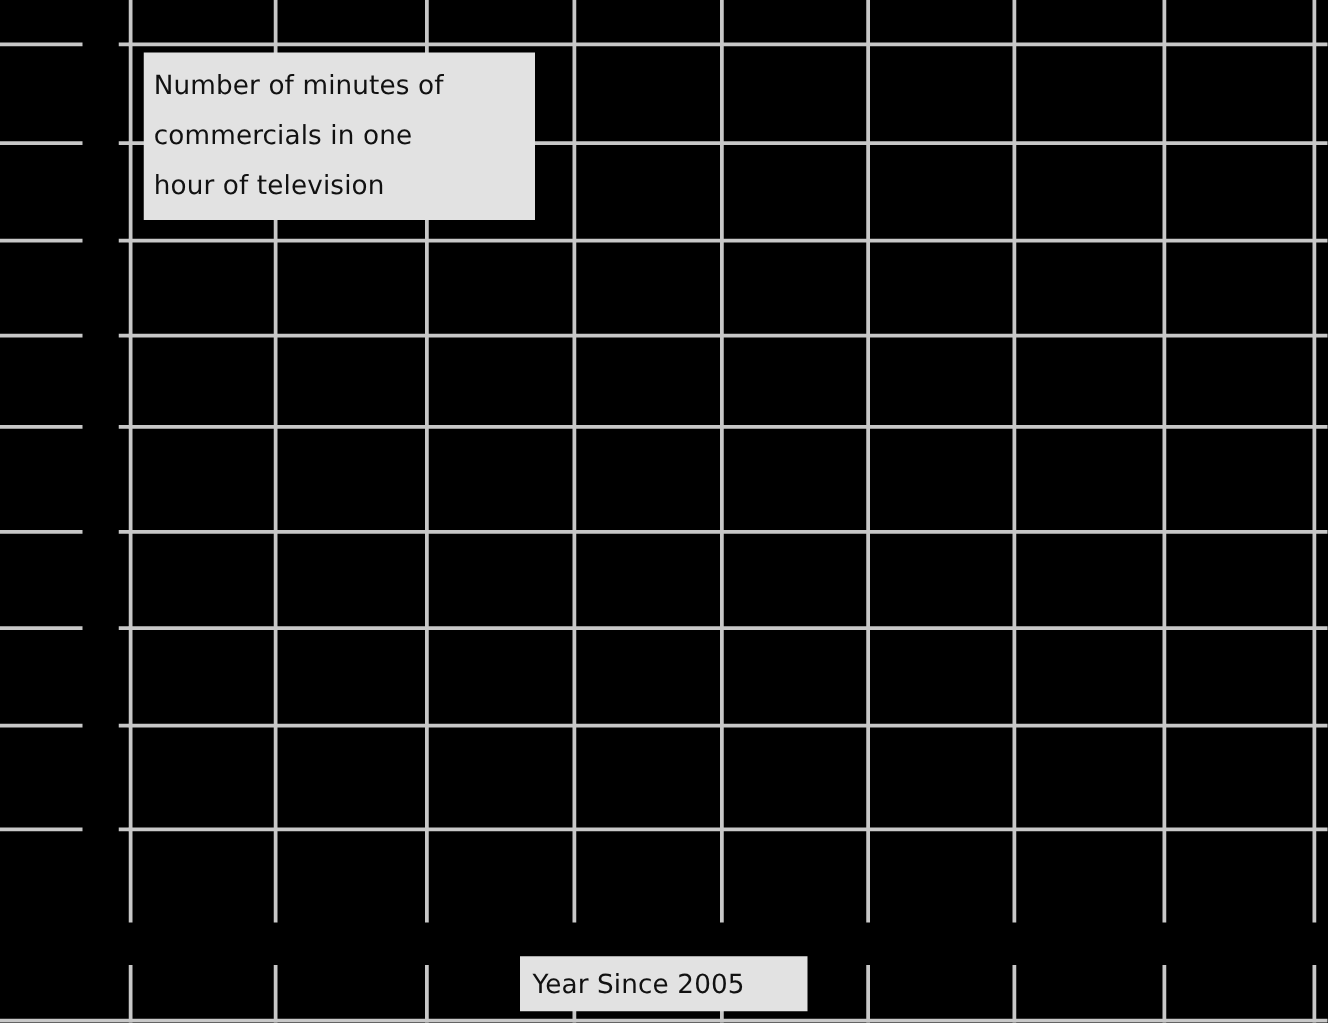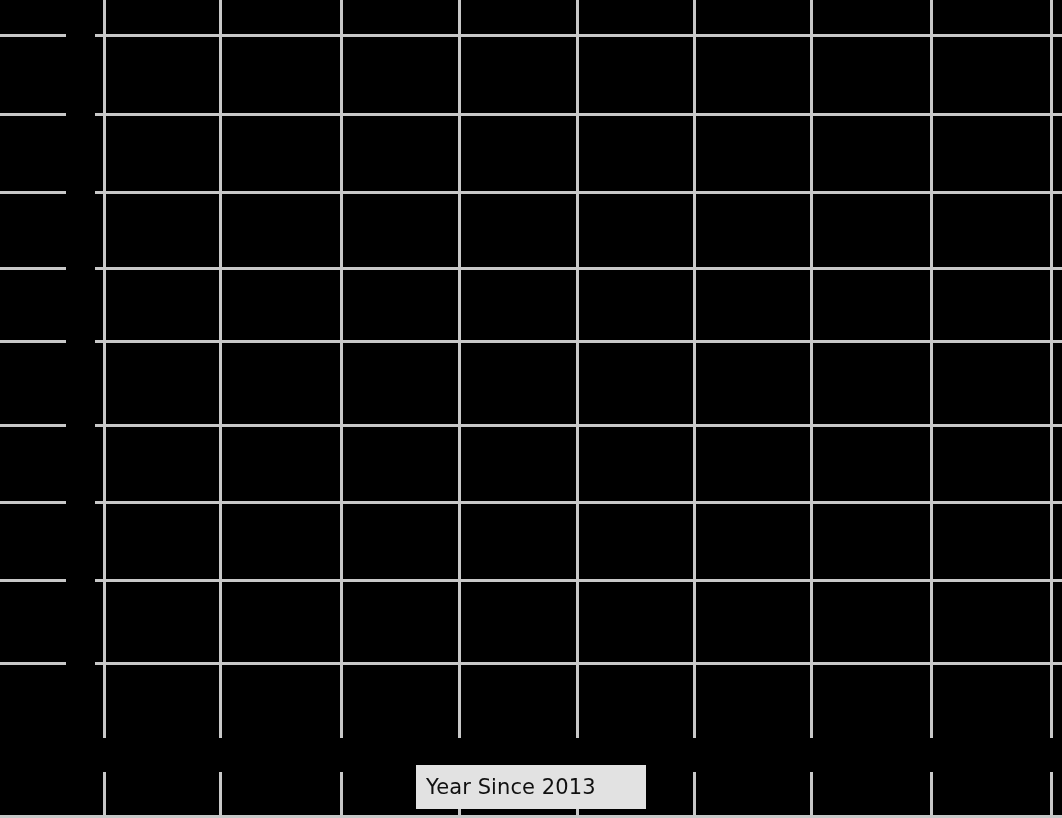--- a/index.html
+++ b/index.html
@@ -150,16 +150,19 @@
   <div class="tick-label xtick-label" style="left:73px; top:742px;width:62px;"></div>
   <div class="tick-label xtick-label" style="left:189px;top:742px;width:62px;"></div>
   <div class="tick-label xtick-label" style="left:310px;top:742px;width:62px;"></div>
   <div class="tick-label xtick-label" style="left:428px;top:742px;width:62px;"></div>
   <div class="tick-label xtick-label" style="left:546px;top:742px;width:62px;"></div>
   <div class="tick-label xtick-label" style="left:663px;top:742px;width:62px;"></div>
   <div class="tick-label xtick-label" style="left:780px;top:742px;width:62px;"></div>
   <div class="tick-label xtick-label" style="left:900px;top:742px;width:62px;"></div>
   <div class="tick-label xtick-label" style="left:1020px;top:742px;width:42px;"></div>
 
+  <div id="ylabel-box" class="axis-label">Number of minutes of
+commercials in one
+hour of television</div>
 
-  <div id="xlabel-box" class="axis-label">Year Since 2013</div>
+  <div id="xlabel-box" class="axis-label">Year Since 2005</div>
 
 </div>
 
 </body></html>

